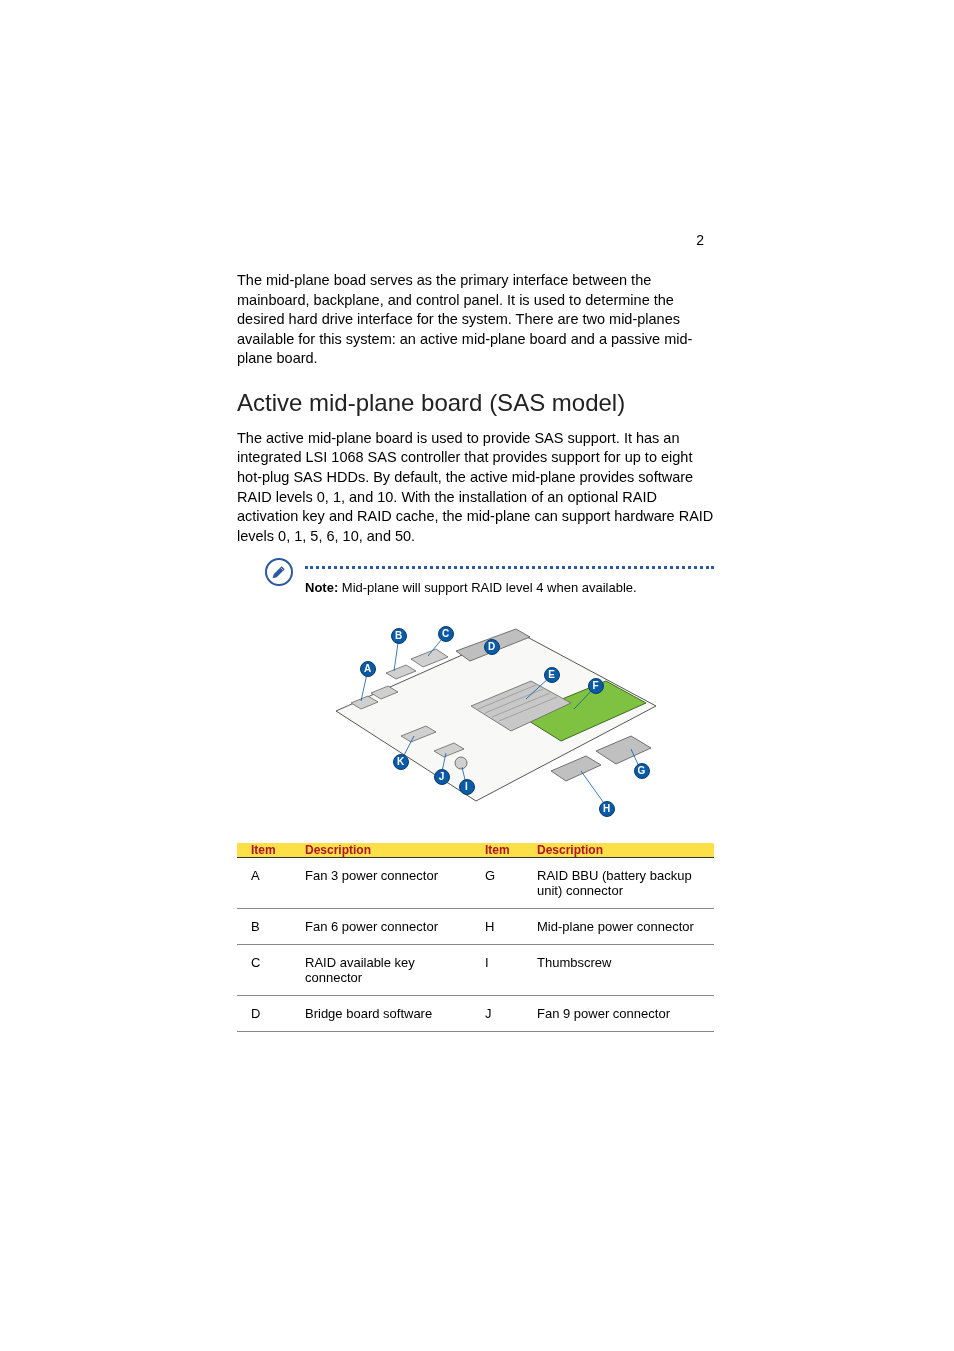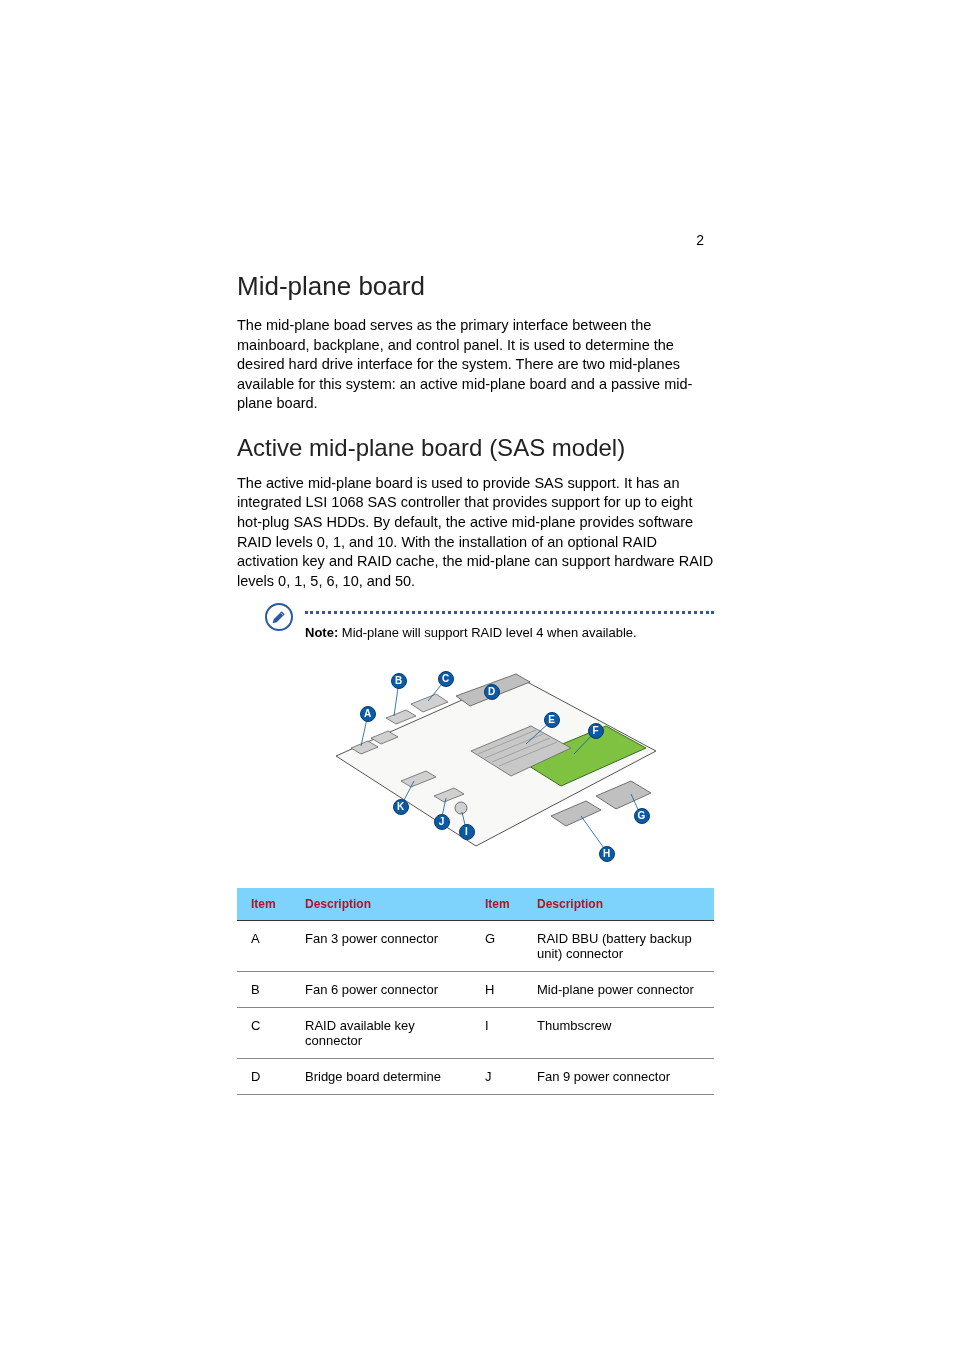--- a/index.html
+++ b/index.html
@@ -101,26 +101,26 @@
       align-items: center;
       justify-content: center;
       border: 1px solid #083b6f;
     }
     .table {
       width: 100%;
       border-collapse: collapse;
       margin-top: 6px;
     }
     .table thead th {
-      background: #7dd3fc;
+      background: #fde047;
       color: #b0132b;
       font-size: 12px;
       font-weight: bold;
       text-align: left;
-      padding: 9px 10px;
+      padding: 0 10px;
       border-bottom: 1px solid #333;
     }
     .table tbody td {
       font-size: 13px;
       padding: 10px 10px;
       border-bottom: 1px solid #888;
       vertical-align: top;
     }
     .table tbody td:first-child,
     .table thead th:first-child {
@@ -136,21 +136,20 @@
       width: 180px;
     }
   </style>
 </head>
 <body>
 
 <div class="page-number">2</div>
 
 <div class="content">
 
-  <h1 class="heading1">Mid-plane board</h1>
 
   <p class="para">The mid-plane boad serves as the primary interface between the mainboard, backplane, and control panel. It is used to determine the desired hard drive interface for the system. There are two mid-planes available for this system: an active mid-plane board and a passive mid-plane board.</p>
 
   <h2 class="heading2">Active mid-plane board (SAS model)</h2>
 
   <p class="para">The active mid-plane board is used to provide SAS support. It has an integrated LSI 1068 SAS controller that provides support for up to eight hot-plug SAS HDDs. By default, the active mid-plane provides software RAID levels 0, 1, and 10. With the installation of an optional RAID activation key and RAID cache, the mid-plane can support hardware RAID levels 0, 1, 5, 6, 10, and 50.</p>
 
   <div class="note-block">
     <div class="note-icon">
       <svg viewBox="0 0 24 24" fill="none" stroke="#2a5aa0" stroke-width="2.2">
@@ -240,20 +239,20 @@
         <td>Mid-plane power connector</td>
       </tr>
       <tr>
         <td>C</td>
         <td>RAID available key connector</td>
         <td>I</td>
         <td>Thumbscrew</td>
       </tr>
       <tr>
         <td>D</td>
-        <td>Bridge board determine</td>
+        <td>Bridge board software</td>
         <td>J</td>
         <td>Fan 9 power connector</td>
       </tr>
     </tbody>
   </table>
 
 </div>
 
 </body></html>

